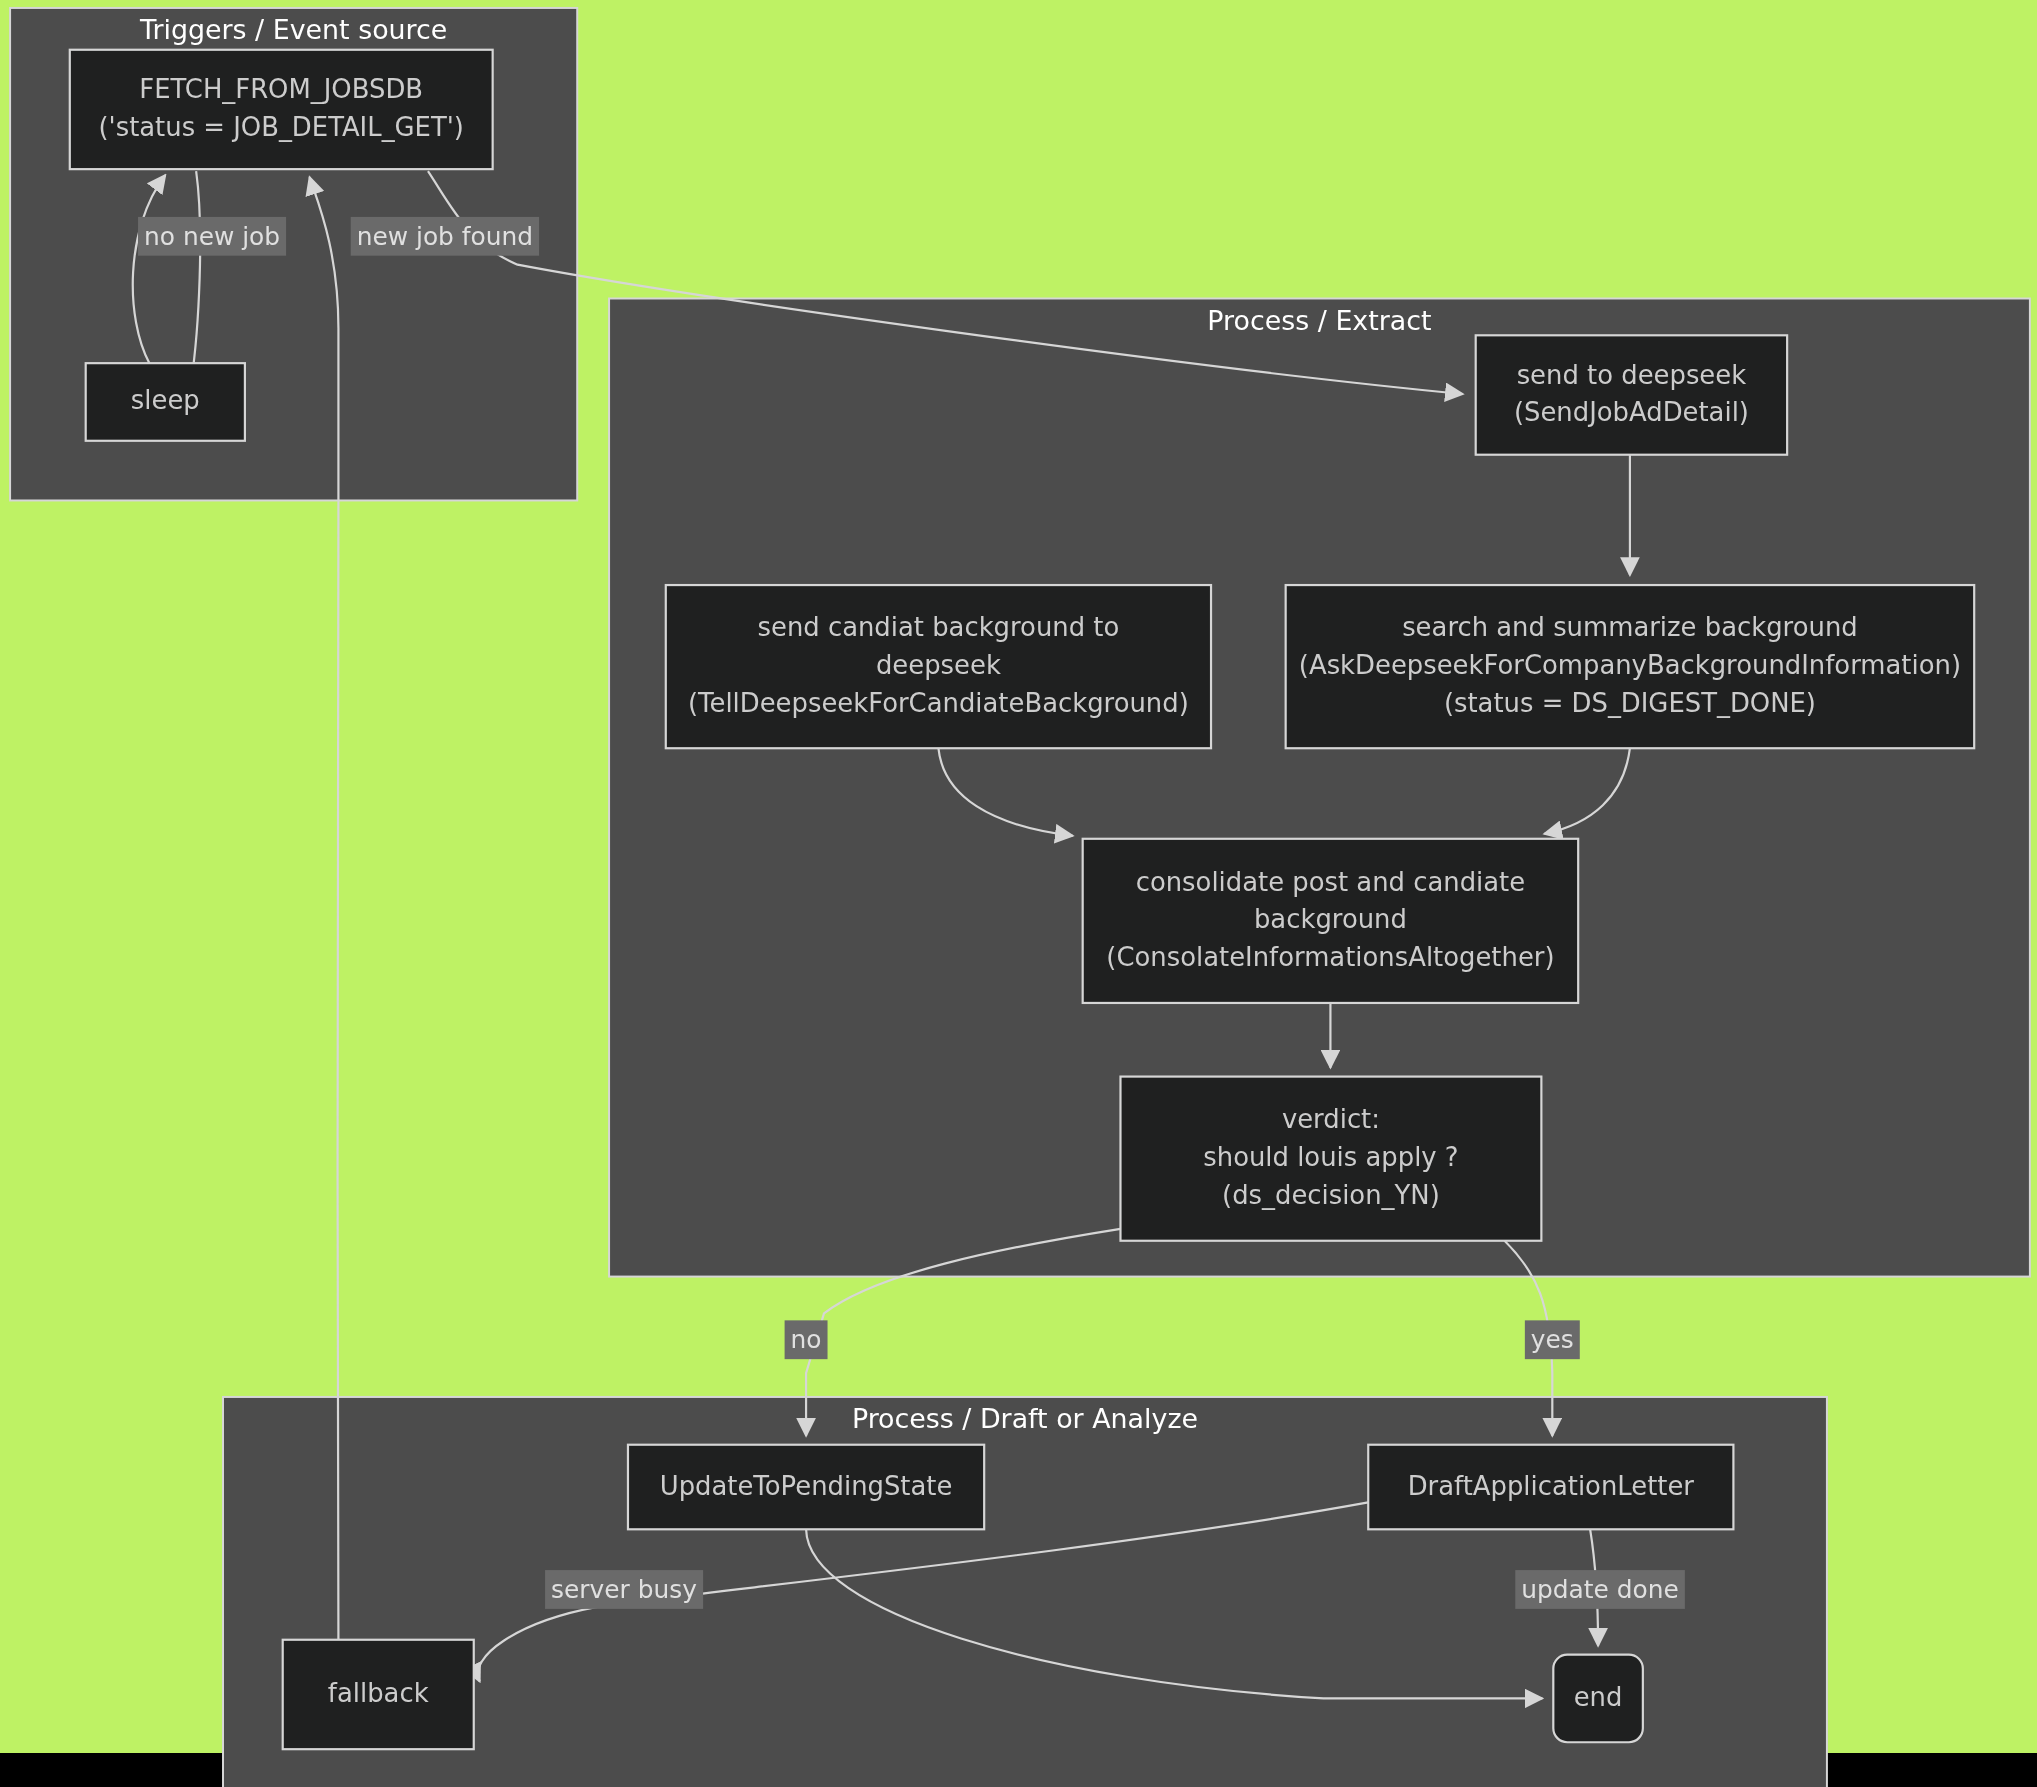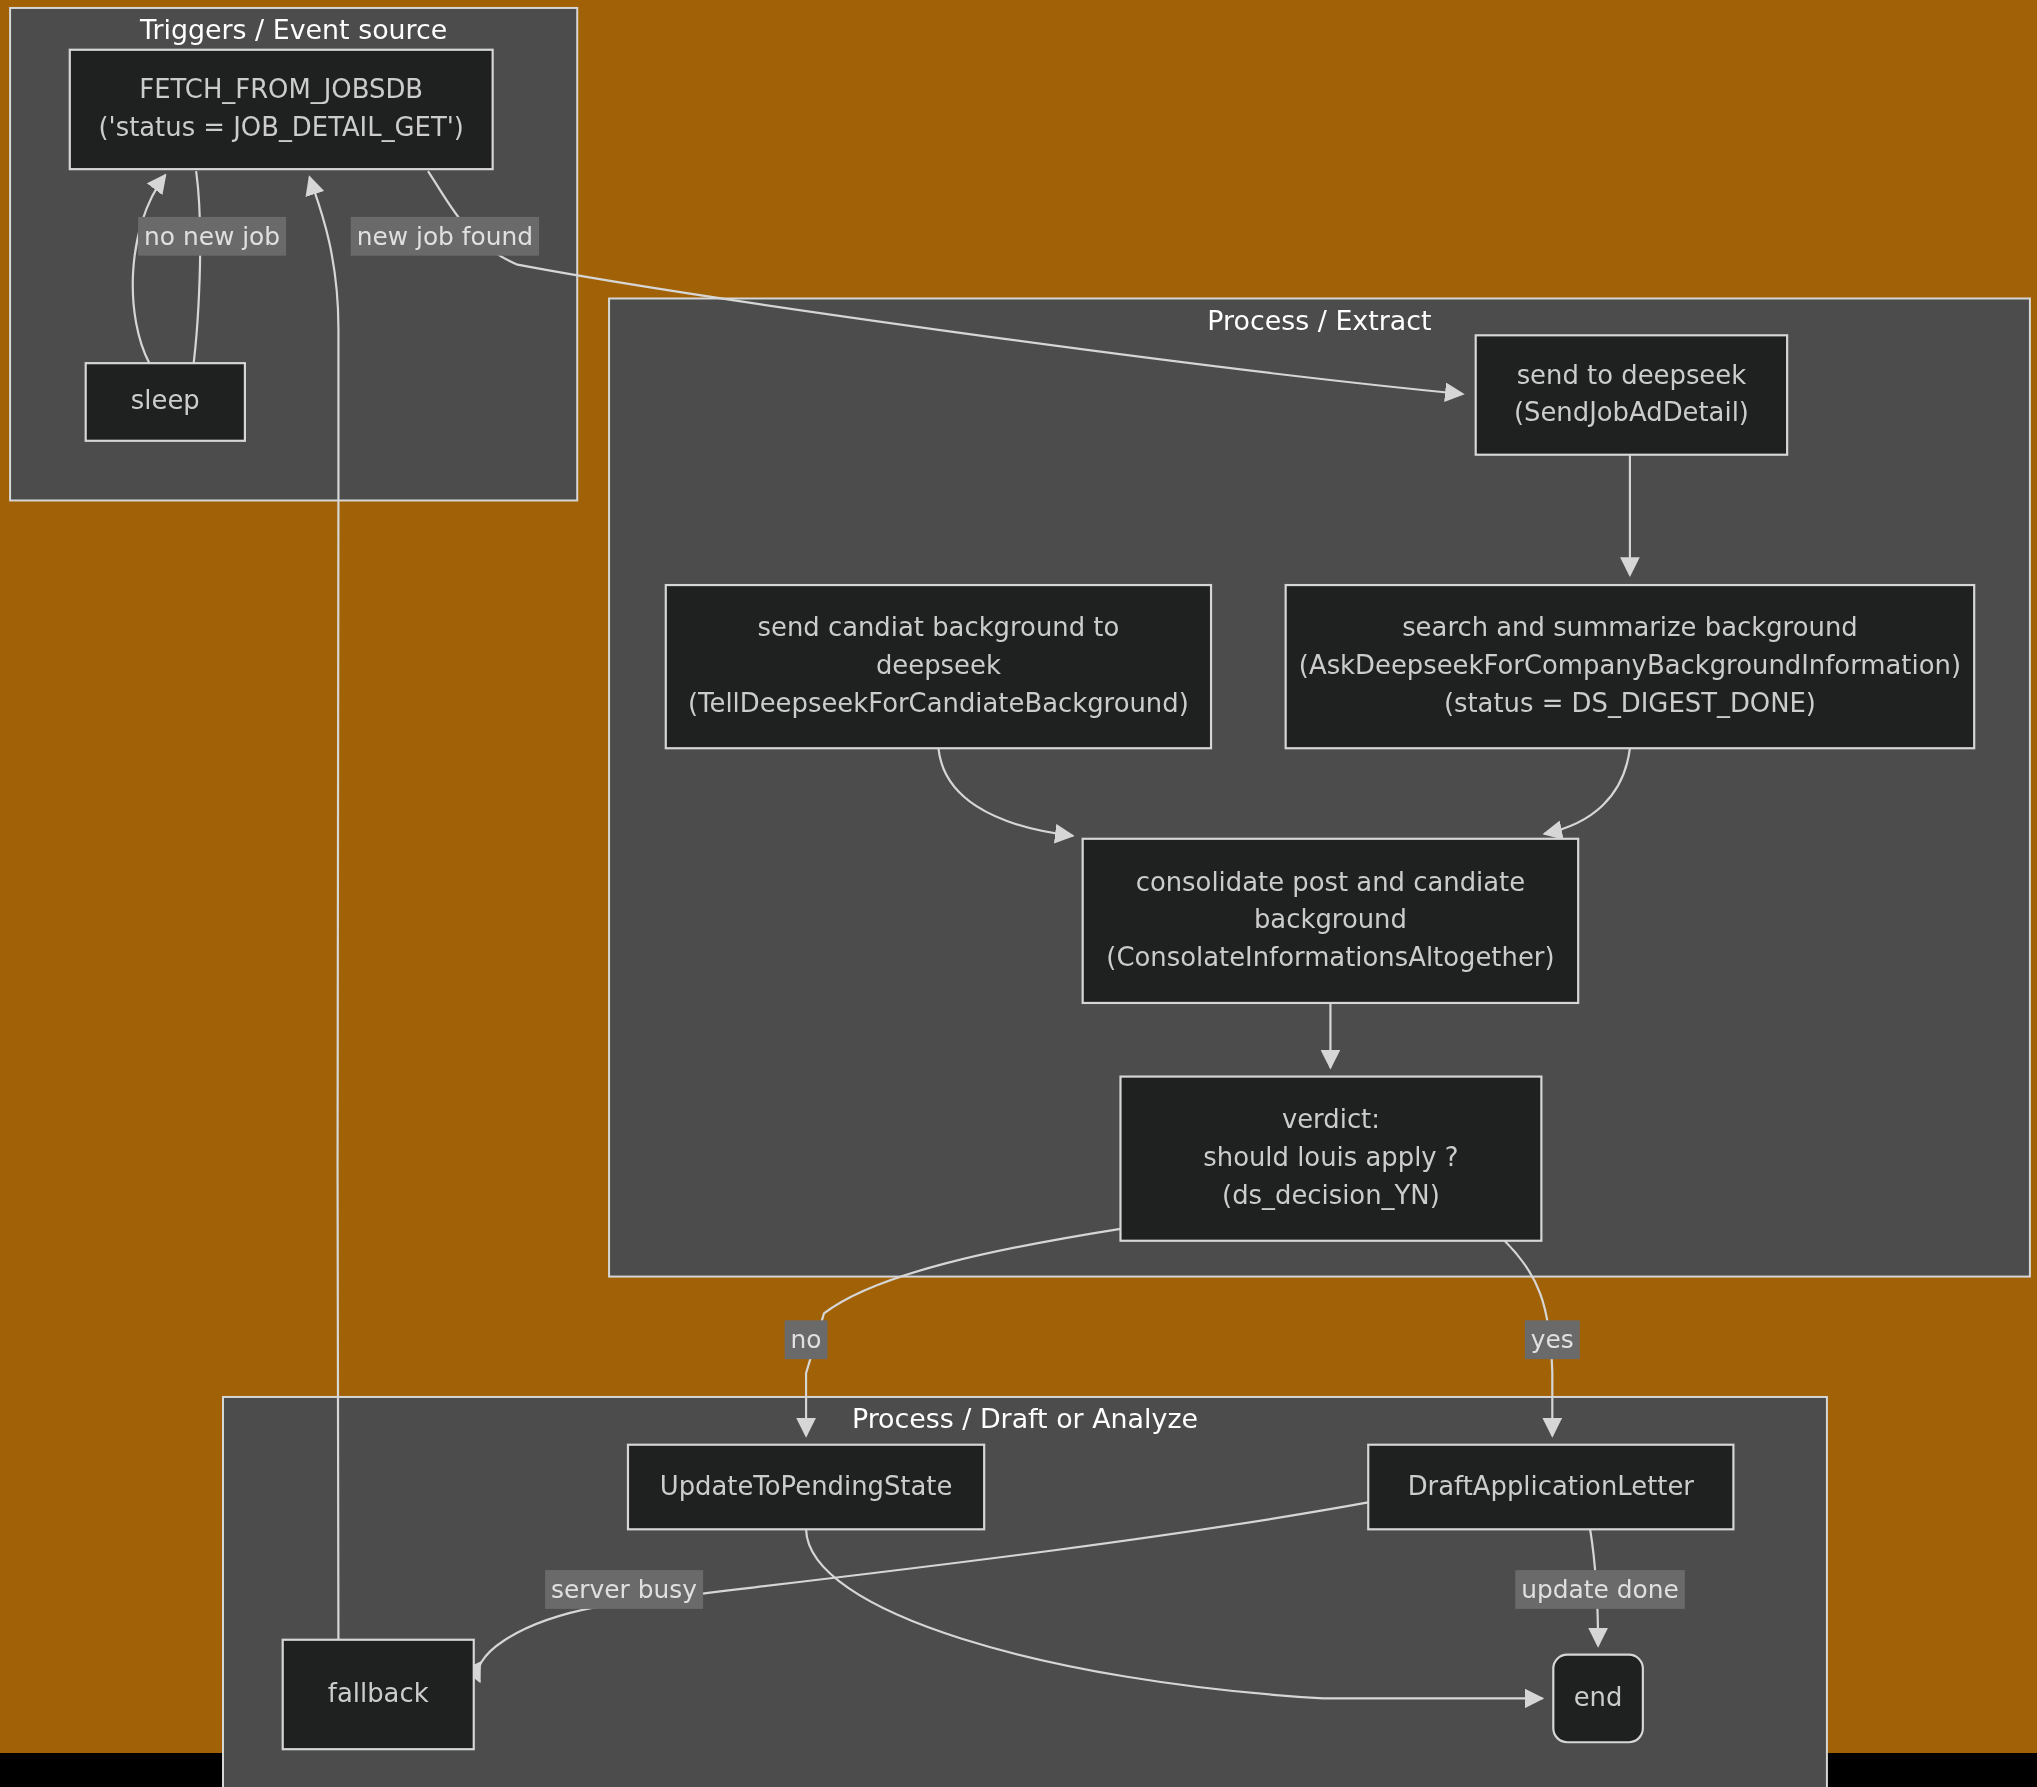--- a/index.html
+++ b/index.html
@@ -10,21 +10,21 @@
   body {
     width: 2038px;
     height: 1787px;
     overflow: hidden;
     font-family: "DejaVu Sans", sans-serif;
   }
   #canvas {
     position: relative;
     width: 2038px;
     height: 1753px;
-    background: #a16207;
+    background: #bef264;
   }
   svg#flow {
     position: absolute;
     top: 0;
     left: 0;
     width: 2038px;
     height: 1787px;
   }
   .cluster-rect {
     fill: #4c4c4c;

